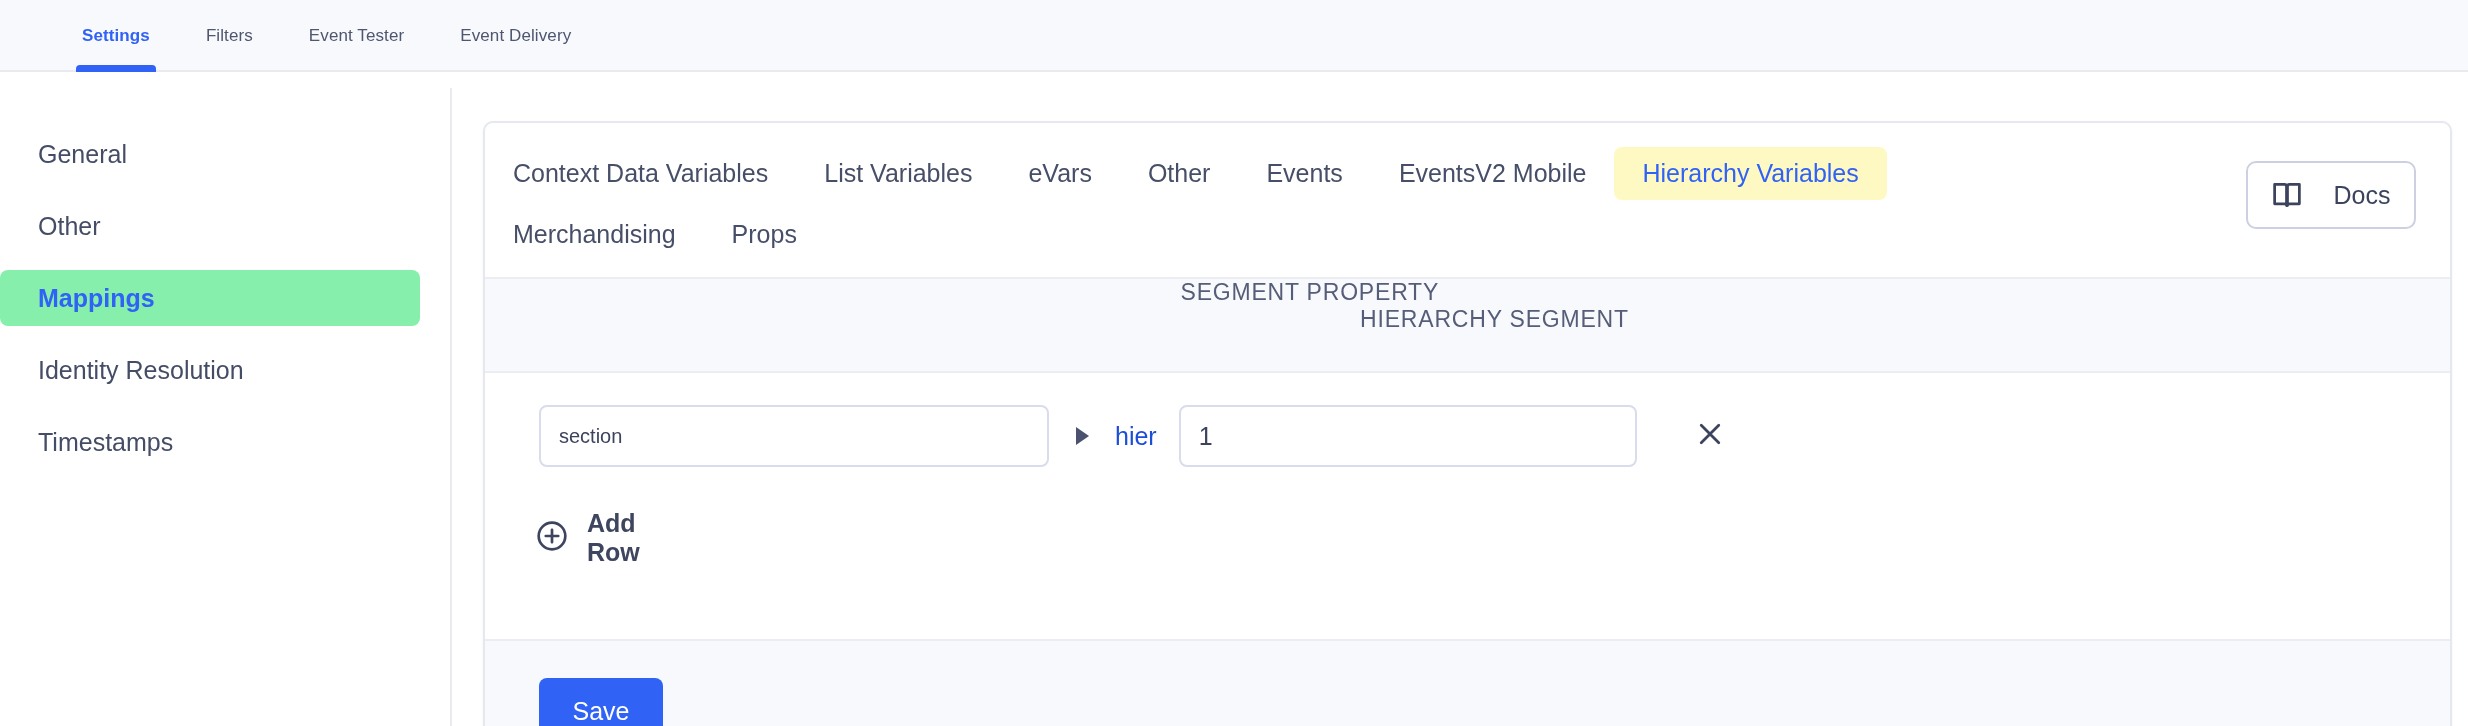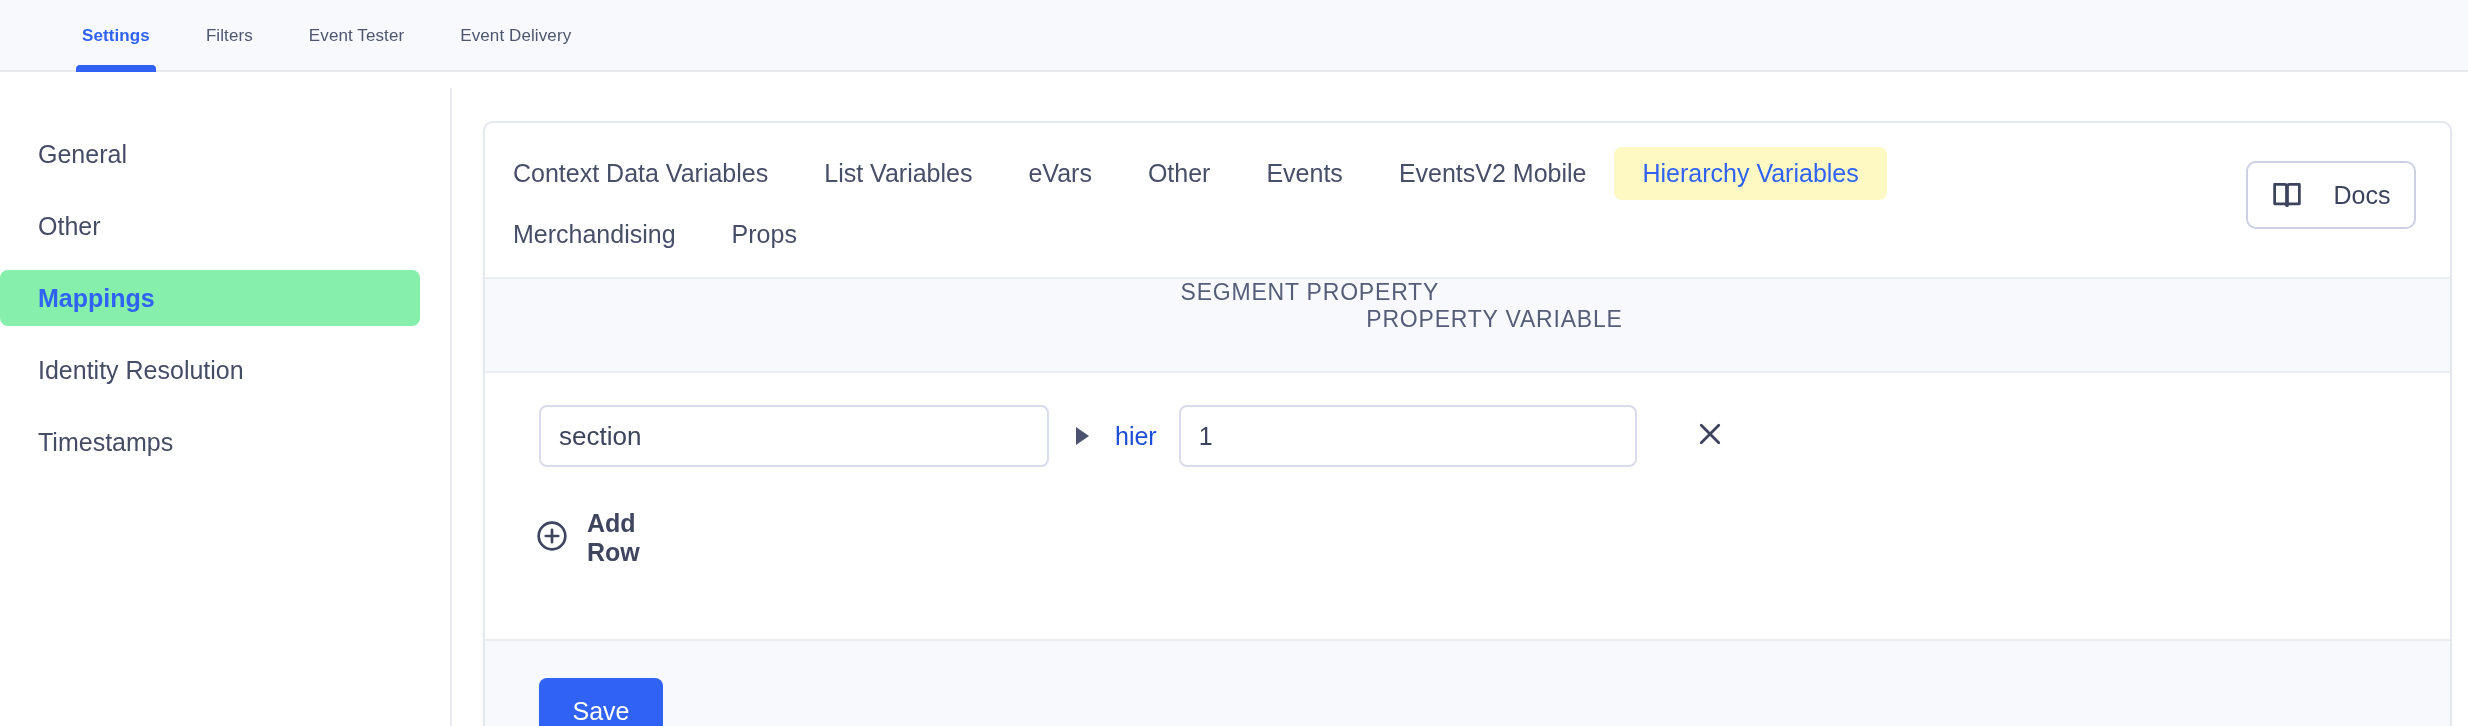--- a/index.html
+++ b/index.html
@@ -164,21 +164,21 @@
     display: flex;
     align-items: center;
     padding: 28px 0 0 54px;
     height: 98px;
   }
   .text-input {
     width: 510px; height: 62px;
     border: 2px solid #d9dced;
     border-radius: 8px;
     padding: 0 18px;
-    font-size: 26px;
+    font-size: 20px;
     color: #3c435c;
     font-family: "Liberation Sans", sans-serif;
     outline: none;
     background: #fff;
   }
   .text-input::placeholder { color: #9aa0b8; }
   .arrow-sep {
     width: 66px;
     display: flex;
     align-items: center;
@@ -335,21 +335,21 @@
               <path d="M2 2 H10 C11 2 11.6 2.6 11.6 3.6 V19 C11.6 18.2 11 17.6 10 17.6 H2 Z" stroke="#3c435c" stroke-width="2.2" stroke-linejoin="round" fill="none"></path>
               <path d="M22 2 H14 C13 2 12.4 2.6 12.4 3.6 V19 C12.4 18.2 13 17.6 14 17.6 H22 Z" stroke="#3c435c" stroke-width="2.2" stroke-linejoin="round" fill="none"></path>
             </svg>
           </span>
           <span class="label">Docs</span>
         </div>
       </div>
 
       <div class="table-head">
         <div class="th col1">SEGMENT PROPERTY</div>
-        <div class="th col2">PROPERTY VARIABLE</div>
+        <div class="th col2">HIERARCHY SEGMENT</div>
       </div>
 
       <div class="rows-area">
         <div class="maprow">
           <input class="text-input" type="text" value="section" style="">
           <div class="arrow-sep">
             <span class="tri"></span>
           </div>
           <span class="prefix-label">hier</span>
           <input class="num-input" type="text" value="1" style="">

